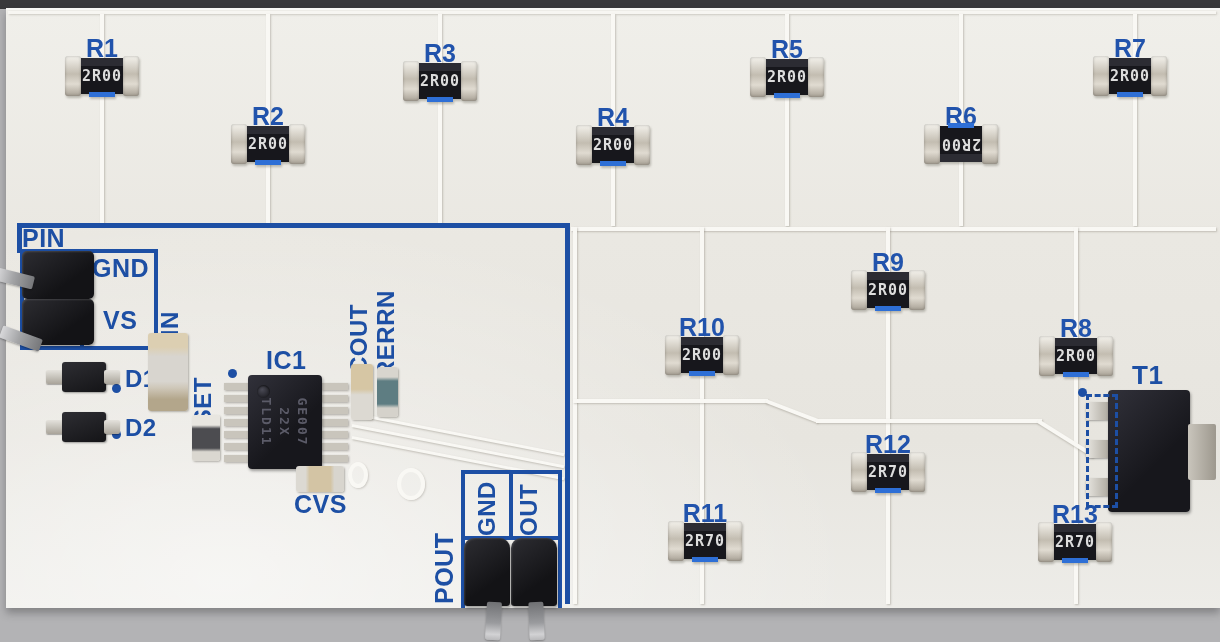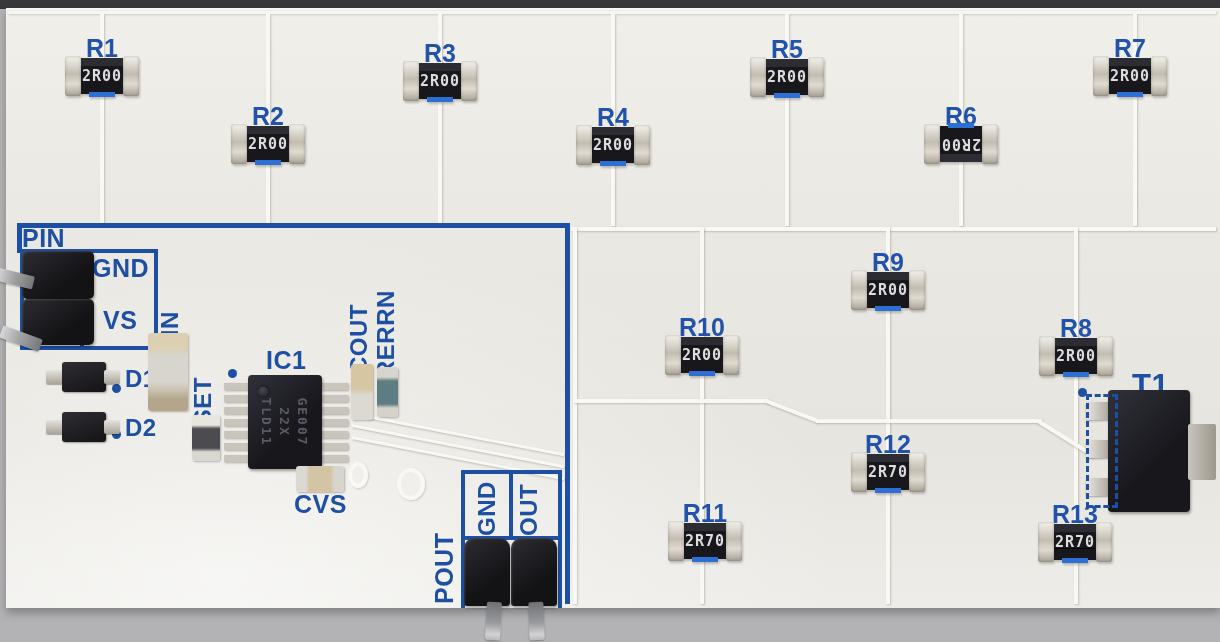--- a/index.html
+++ b/index.html
@@ -151,21 +151,21 @@
   <div class="blue" style="left:461px;top:536px;width:101px;height:4px"></div>
   <div class="blue" style="left:509px;top:470px;width:4px;height:70px"></div>
   <div class="slabel vtext" style="left:475px;top:474px;height:62px;font-size:24px">GND</div>
   <div class="slabel vtext" style="left:517px;top:474px;height:62px;font-size:24px">OUT</div>
   <div class="header-blk" style="left:464px;top:538px;width:46px;height:68px;border-radius:10px 10px 3px 3px"></div>
   <div class="header-blk" style="left:511px;top:538px;width:46px;height:68px;border-radius:10px 10px 3px 3px"></div>
   <div class="pin-metal vert" style="left:486px;top:602px;width:15px;height:38px;transform:rotate(3deg)"></div>
   <div class="pin-metal vert" style="left:529px;top:602px;width:15px;height:38px;transform:rotate(-2deg)"></div>
 
   <div class="bdot" style="left:1078px;top:388px"></div>
-  <div class="slabel" style="left:1132px;top:370px;font-size:31px">T1</div>
+  <div class="slabel" style="left:1132px;top:362px;font-size:26px">T1</div>
   <div class="t1-lead" style="left:1086px;top:402px;width:34px;height:18px"></div>
   <div class="t1-lead" style="left:1086px;top:440px;width:34px;height:18px"></div>
   <div class="t1-lead" style="left:1086px;top:478px;width:34px;height:18px"></div>
   <div class="ic-body" style="left:1108px;top:390px;width:82px;height:122px"></div>
   <div class="t1-tab" style="left:1188px;top:424px;width:28px;height:56px"></div>
   <div class="bluedash" style="left:1086px;top:394px;width:26px;height:108px"></div>
 
   <div id="resistors">
       <div class="resistor" style="left: 102px; top: 76px;">
         <div class="r-label">R1</div>
@@ -256,21 +256,21 @@
         </div>
       </div>
       <div class="resistor" style="left: 705px; top: 541px;">
         <div class="r-label">R11</div>
         <div class="r-body">
           <span class="r-cap"></span>
           <span class="r-chip">2R70</span>
           <span class="r-cap"></span>
         </div>
       </div>
-      <div class="resistor" style="left: 1075px; top: 542px; text-decoration: underline;">
+      <div class="resistor" style="left: 1075px; top: 542px;">
         <div class="r-label">R13</div>
         <div class="r-body">
           <span class="r-cap"></span>
           <span class="r-chip">2R70</span>
           <span class="r-cap"></span>
         </div>
       </div>
     </div>
 </div>
 

